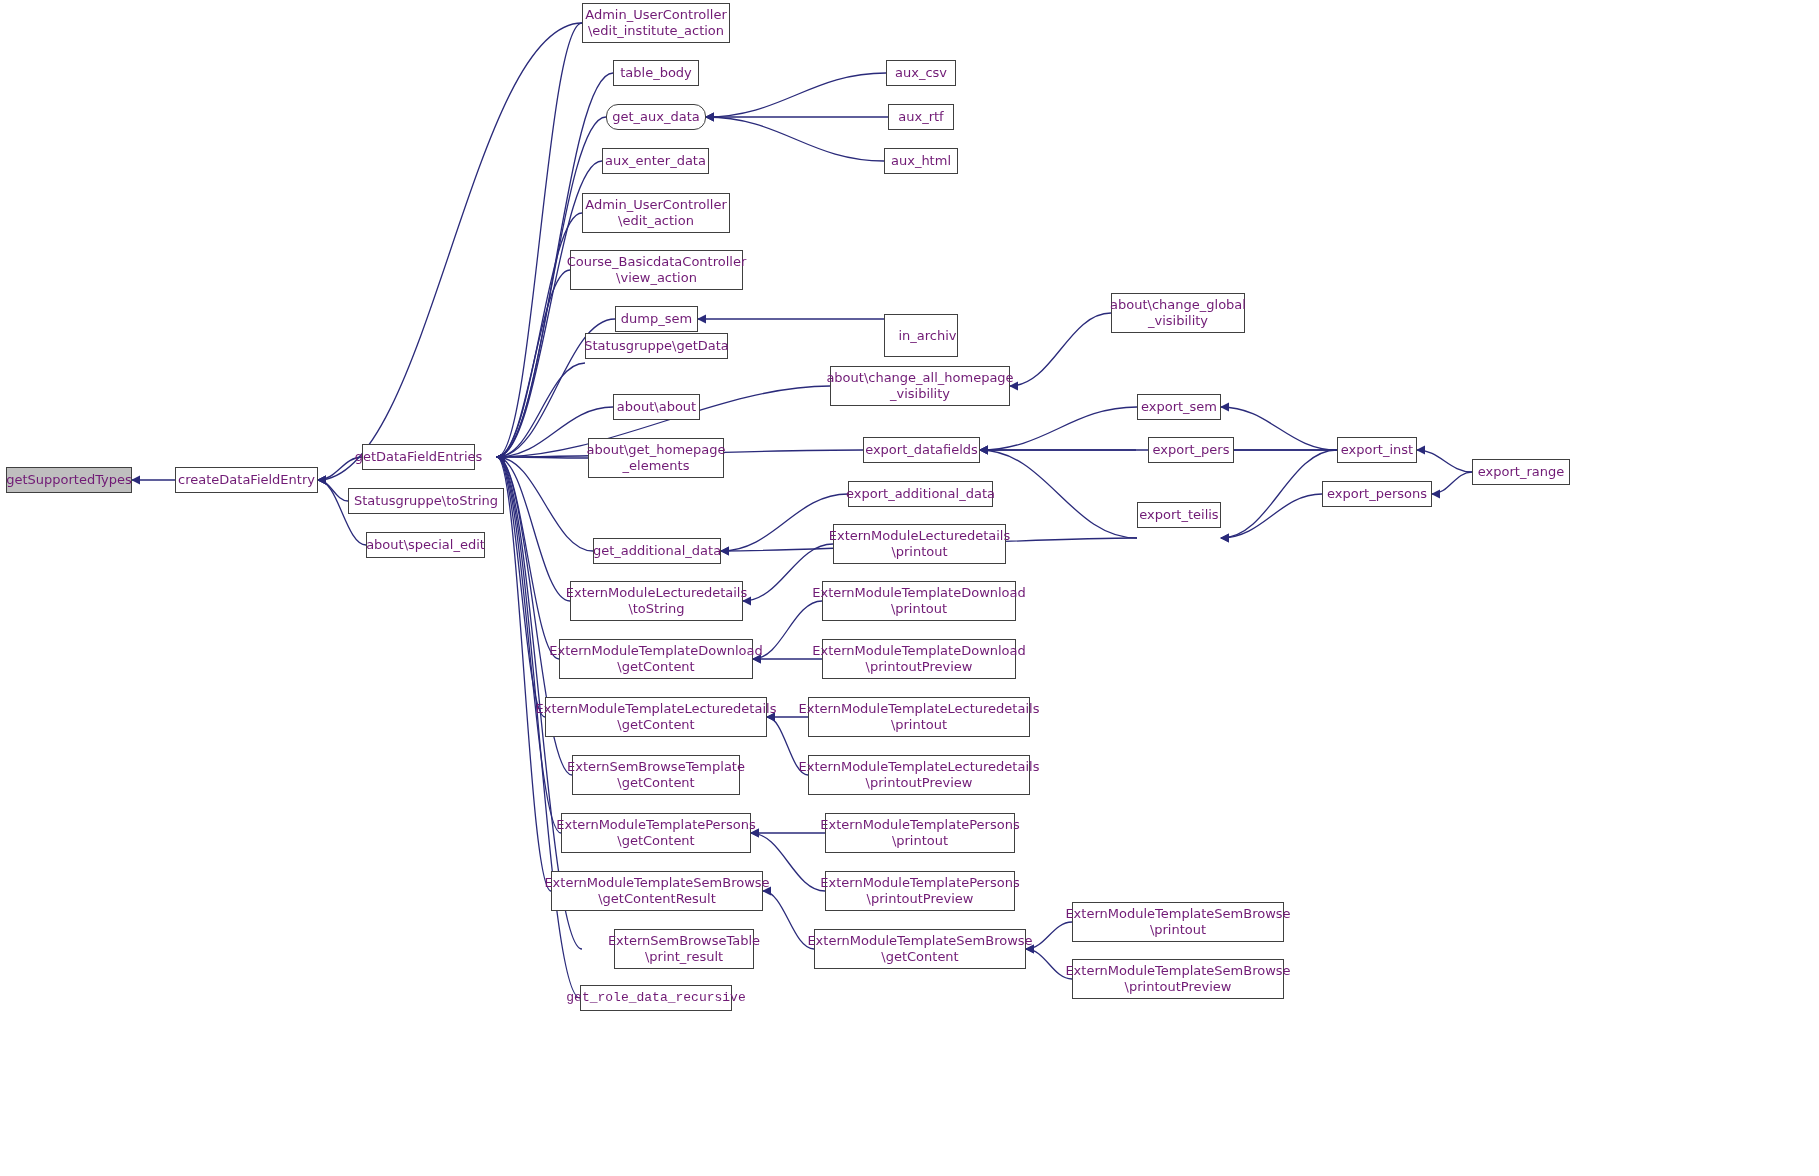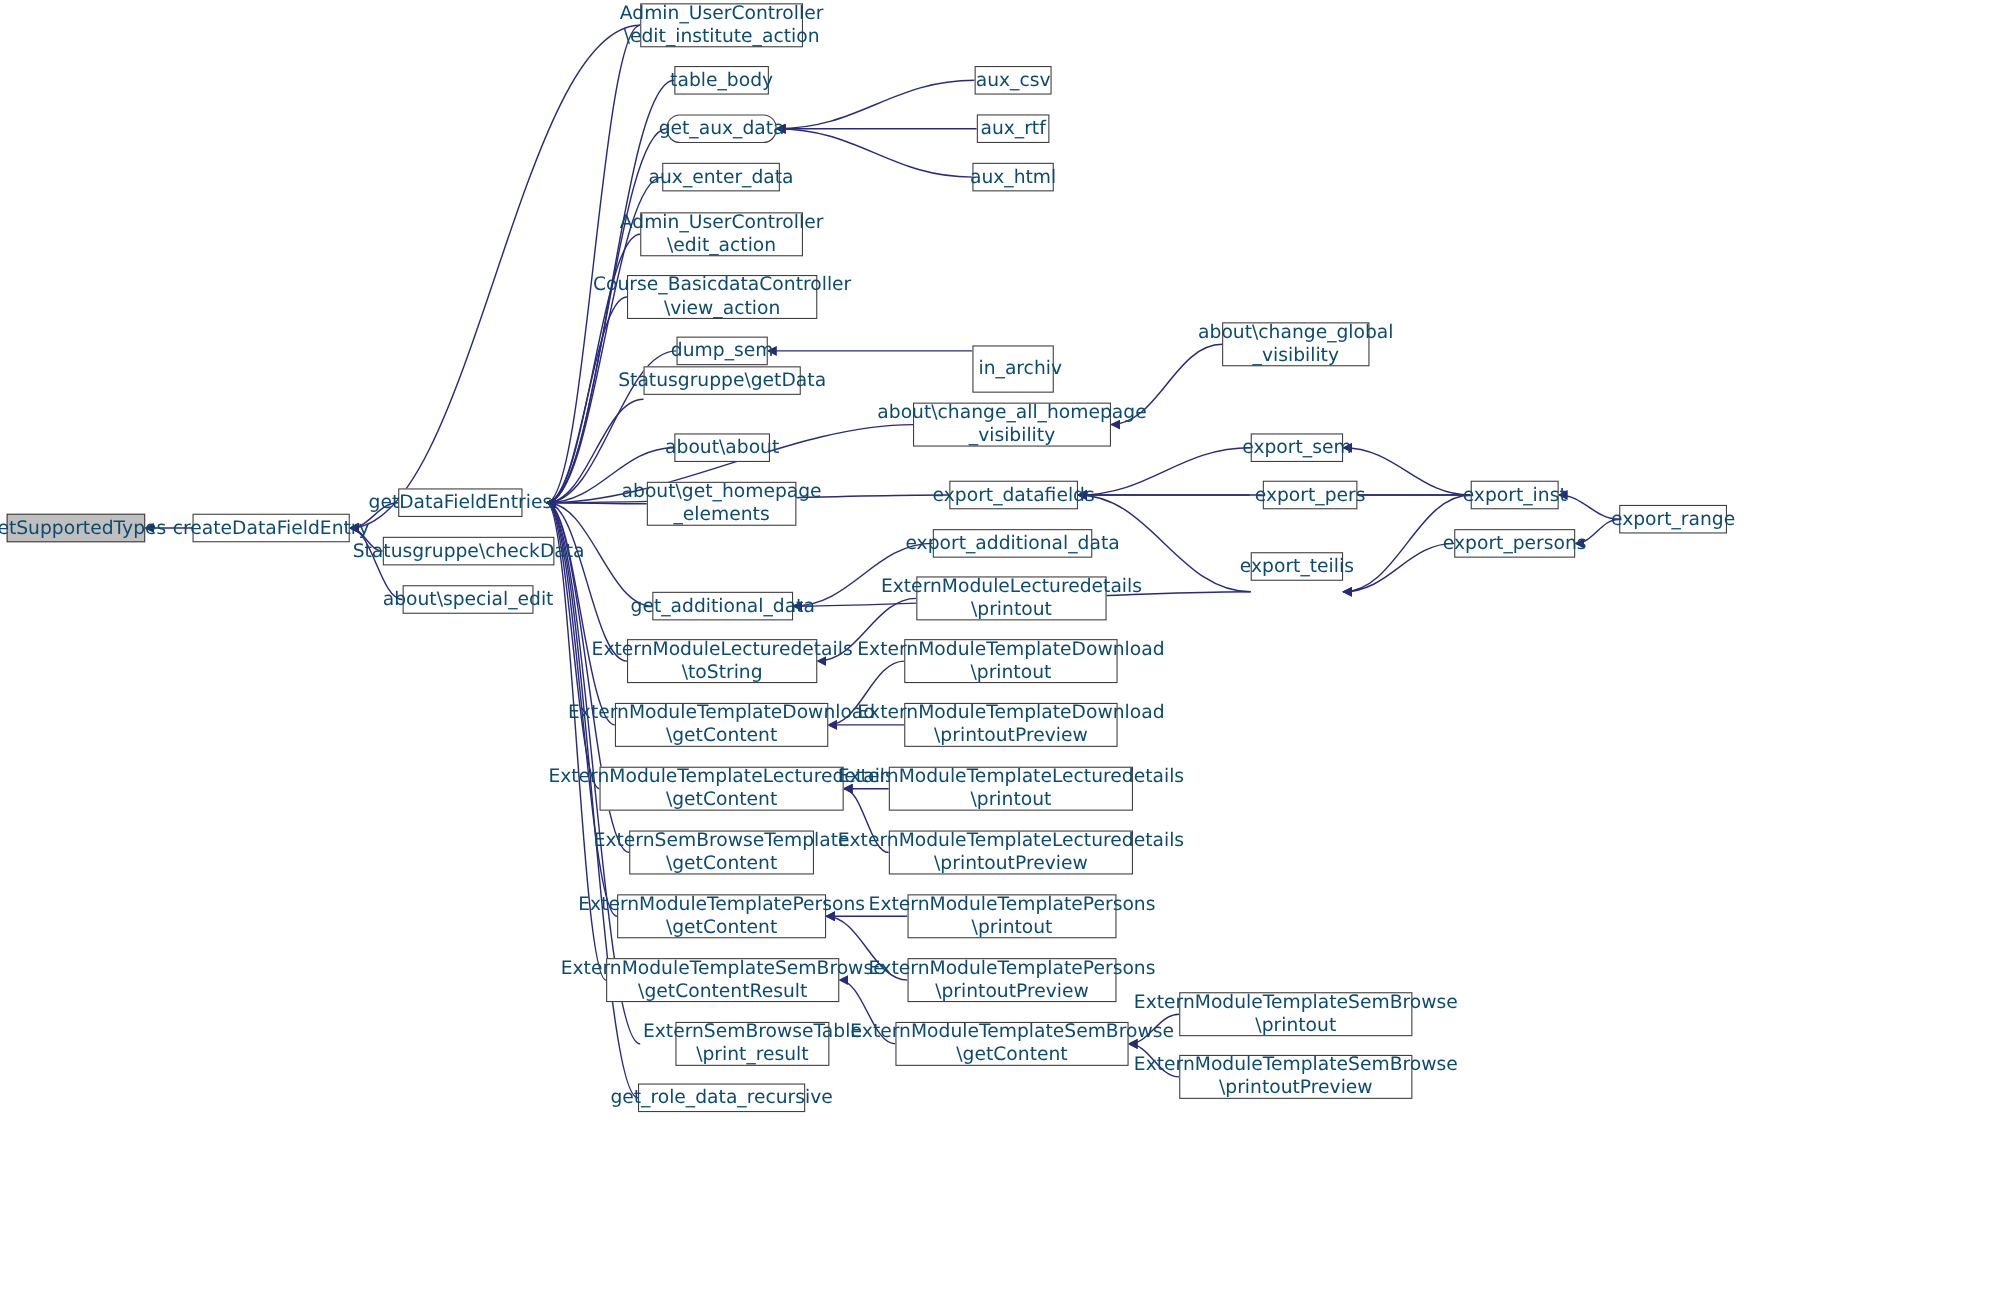--- a/index.html
+++ b/index.html
@@ -4,26 +4,26 @@
 <style>
   html,body{margin:0;padding:0;background:#ffffff;}
   body{font-family:"DejaVu Sans","Liberation Sans",sans-serif;}
   #canvas{position:relative;width:1819px;height:1176px;background:#ffffff;overflow:hidden;}
   svg.edges{position:absolute;left:0;top:0;width:1819px;height:1176px;pointer-events:none;}
   .node{
     position:absolute;
     box-sizing:border-box;
     border:1.3px solid #404040;
     background:#ffffff;
-    color:#0c4a6e;
+    color:#701a75;
     display:flex;
     align-items:center;
     justify-content:center;
     text-align:center;
-    font-size:17px;
+    font-size:13px;
     line-height:1.22;
     white-space:pre-line;
     letter-spacing:0px;
   }
   .node.root{background:#bfbfbf;border-color:#404040;}
 </style>
 </head>
 <body>
 
 <div id="canvas">
@@ -86,21 +86,21 @@
         <path d="M 825 891 C 793.92 891, 782.08 833, 751 833" fill="none" stroke="#2a2a7a" stroke-width="1.3" marker-end="url(#arrow)"></path>
         <path d="M 814 949 C 792.58 949, 784.42 891, 763 891" fill="none" stroke="#2a2a7a" stroke-width="1.3" marker-end="url(#arrow)"></path>
         <path d="M 1072 922 C 1052.68 922, 1045.32 949, 1026 949" fill="none" stroke="#2a2a7a" stroke-width="1.3" marker-end="url(#arrow)"></path>
         <path d="M 1072 979 C 1052.68 979, 1045.32 949, 1026 949" fill="none" stroke="#2a2a7a" stroke-width="1.3" marker-end="url(#arrow)"></path>
       </g>
   </svg>
   <div id="node-layer">
       <div class="node root" style="left: 6px; top: 467px; width: 126px; height: 26px;">getSupportedTypes</div>
       <div class="node" style="left: 175px; top: 467px; width: 143px; height: 26px;">createDataFieldEntry</div>
       <div class="node" style="left: 362px; top: 444px; width: 113px; height: 26px;">getDataFieldEntries</div>
-      <div class="node" style="left: 348px; top: 488px; width: 156px; height: 26px;">Statusgruppe\checkData</div>
+      <div class="node" style="left: 348px; top: 488px; width: 156px; height: 26px;">Statusgruppe\toString</div>
       <div class="node" style="left: 366px; top: 532px; width: 119px; height: 26px;">about\special_edit</div>
       <div class="node" style="left: 582px; top: 3px; width: 148px; height: 40px;">Admin_UserController
 \edit_institute_action</div>
       <div class="node" style="left: 613px; top: 60px; width: 86px; height: 26px;">table_body</div>
       <div class="node" style="left: 606px; top: 104px; width: 100px; height: 26px; border-radius: 12px;">get_aux_data</div>
       <div class="node" style="left: 602px; top: 148px; width: 107px; height: 26px;">aux_enter_data</div>
       <div class="node" style="left: 582px; top: 193px; width: 148px; height: 40px;">Admin_UserController
 \edit_action</div>
       <div class="node" style="left: 570px; top: 250px; width: 173px; height: 40px;">Course_BasicdataController
 \view_action</div>
@@ -117,21 +117,21 @@
       <div class="node" style="left: 545px; top: 697px; width: 222px; height: 40px;">ExternModuleTemplateLecturedetails
 \getContent</div>
       <div class="node" style="left: 572px; top: 755px; width: 168px; height: 40px;">ExternSemBrowseTemplate
 \getContent</div>
       <div class="node" style="left: 561px; top: 813px; width: 190px; height: 40px;">ExternModuleTemplatePersons
 \getContent</div>
       <div class="node" style="left: 551px; top: 871px; width: 212px; height: 40px;">ExternModuleTemplateSemBrowse
 \getContentResult</div>
       <div class="node" style="left: 582px; top: 929px; width: 140px; height: 40px; margin-left: 32px;">ExternSemBrowseTable
 \print_result</div>
-      <div class="node" style="left: 580px; top: 985px; width: 152px; height: 26px;">get_role_data_recursive</div>
+      <div class="node" style="left: 580px; top: 985px; width: 152px; height: 26px; font-family: Liberation Mono, monospace;">get_role_data_recursive</div>
       <div class="node" style="left: 886px; top: 60px; width: 70px; height: 26px;">aux_csv</div>
       <div class="node" style="left: 888px; top: 104px; width: 66px; height: 26px;">aux_rtf</div>
       <div class="node" style="left: 884px; top: 148px; width: 74px; height: 26px;">aux_html</div>
       <div class="node" style="left: 884px; top: 314px; width: 74px; height: 43px; padding-left: 13px;">in_archiv</div>
       <div class="node" style="left: 830px; top: 366px; width: 180px; height: 40px;">about\change_all_homepage
 _visibility</div>
       <div class="node" style="left: 863px; top: 437px; width: 117px; height: 26px;">export_datafields</div>
       <div class="node" style="left: 848px; top: 481px; width: 145px; height: 26px;">export_additional_data</div>
       <div class="node" style="left: 833px; top: 524px; width: 173px; height: 40px;">ExternModuleLecturedetails
 \printout</div>

